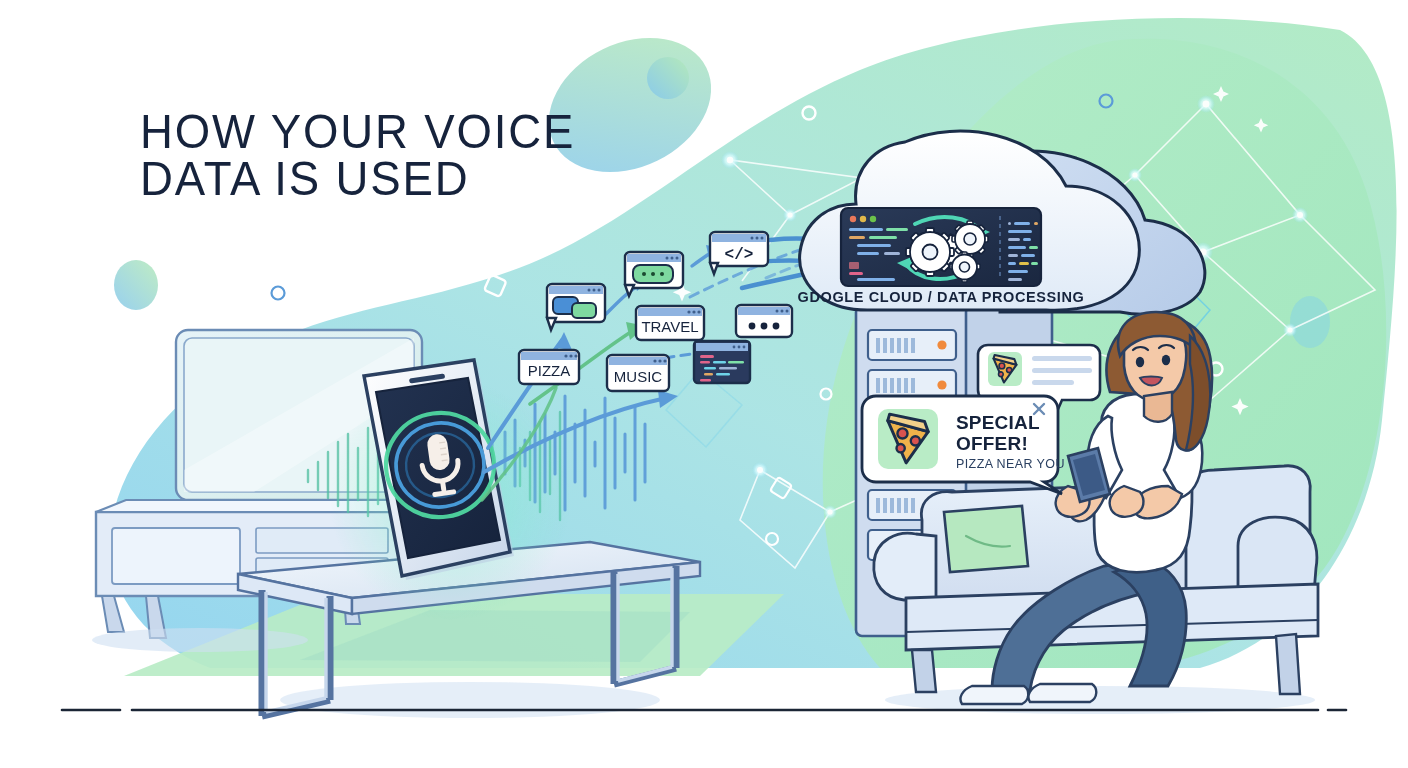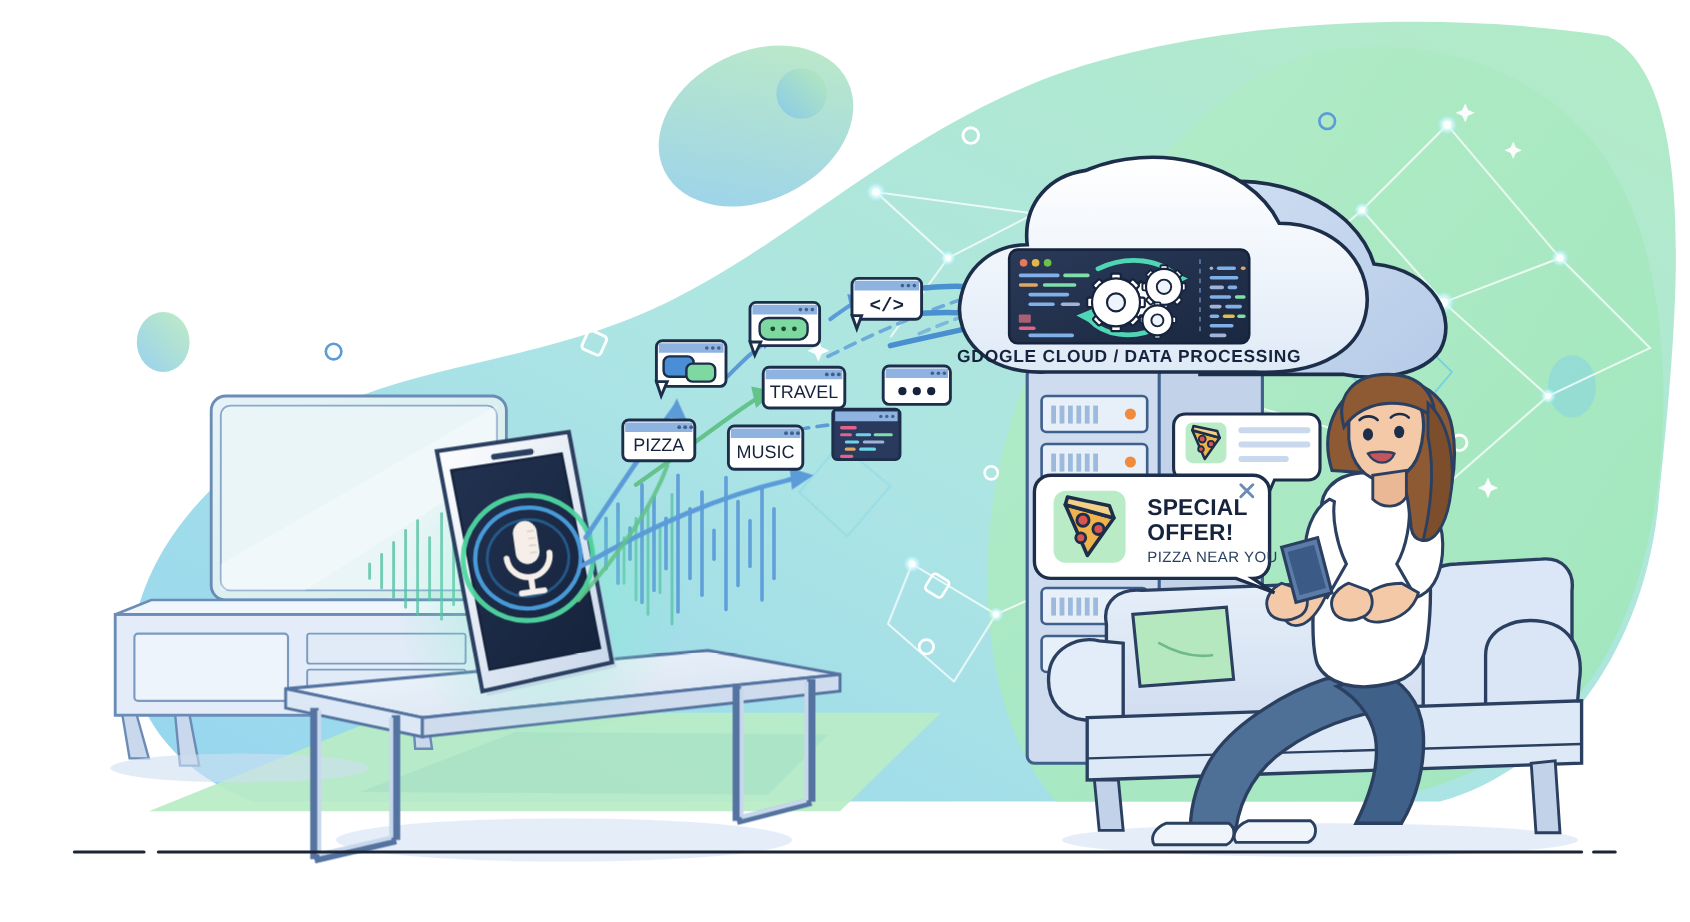--- a/index.html
+++ b/index.html
@@ -662,14 +662,18 @@
     </g>
   </g>
 
   <g>
     <path d="M62 710 L120 710" stroke="#1b2535" stroke-width="2.6" stroke-linecap="round"></path>
     <path d="M132 710 L1318 710" stroke="#1b2535" stroke-width="2.6" stroke-linecap="round"></path>
     <path d="M1328 710 L1346 710" stroke="#1b2535" stroke-width="2.6" stroke-linecap="round"></path>
   </g>
 </svg>
 
-
+<div class="ttl">
+  <div>HOW YOUR VOICE</div>
+  <div>DATA IS USED</div>
 </div>
 
+</div>
+
 </body></html>

